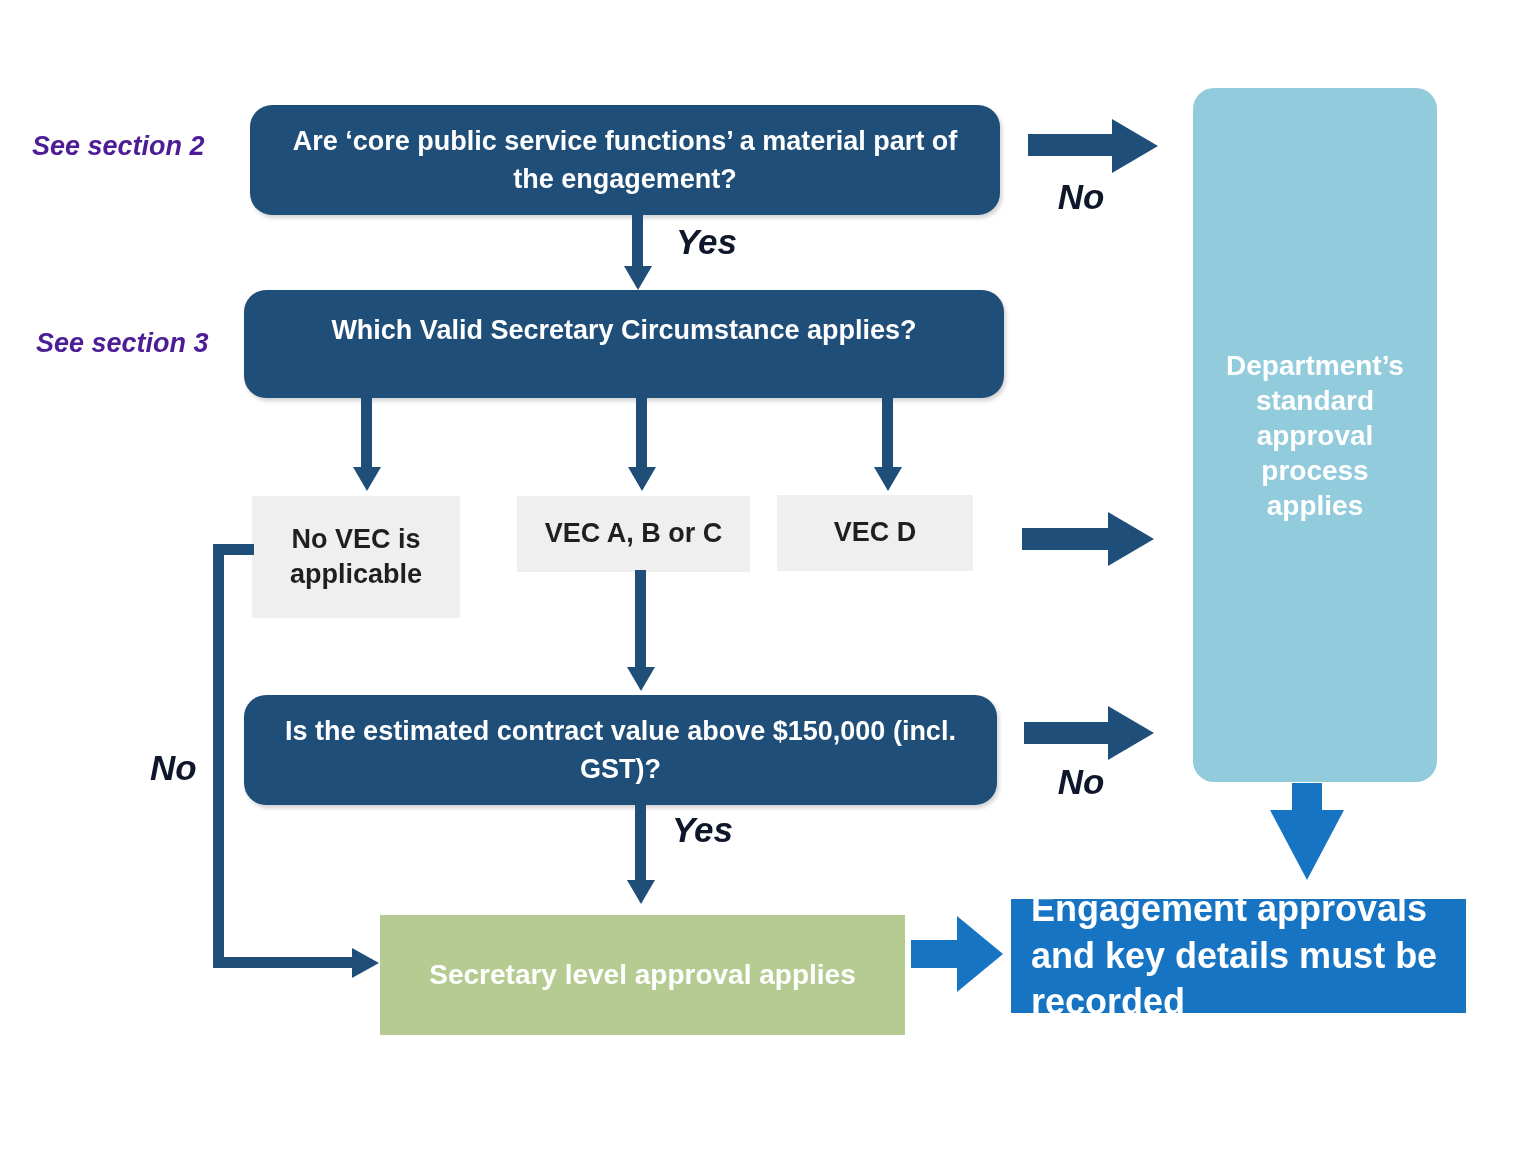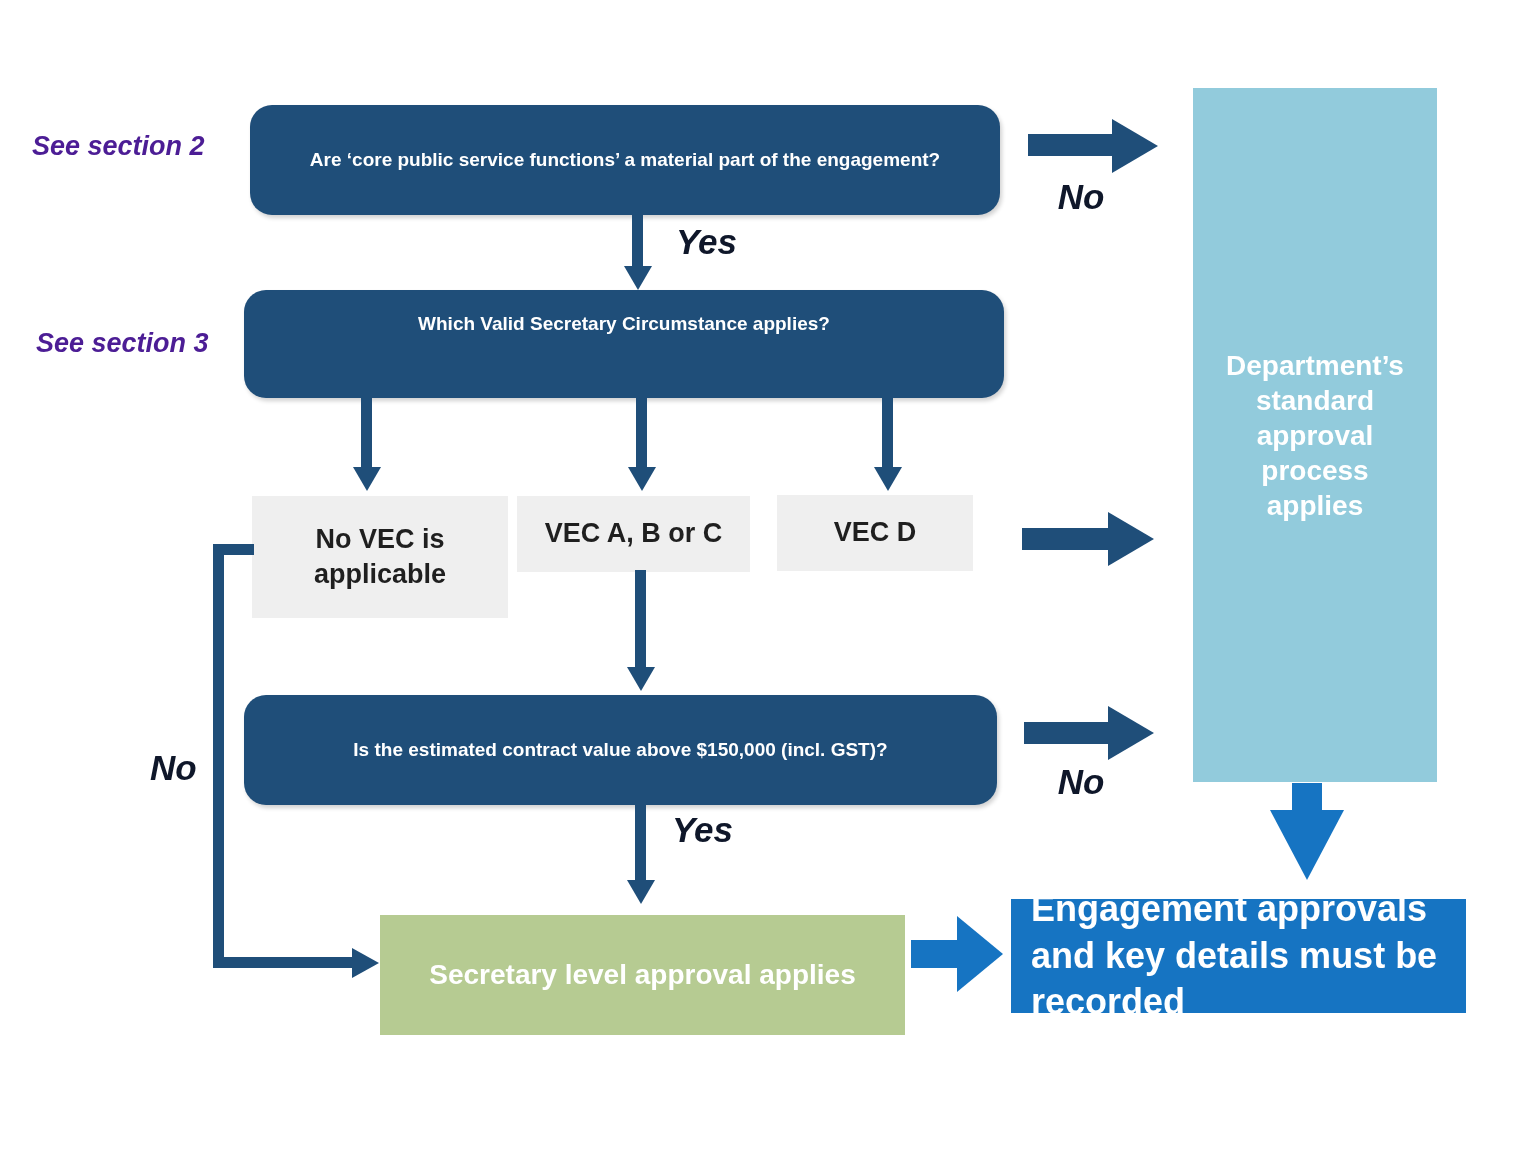--- a/index.html
+++ b/index.html
@@ -4,48 +4,48 @@
 <style>
   html,body{margin:0;padding:0;background:#ffffff;}
   .canvas{
     position:relative;width:1536px;height:1152px;background:#ffffff;overflow:hidden;
     font-family:"Liberation Sans", sans-serif;font-weight:bold;
   }
   
   .navy-box{
     position:absolute;background:#1f4e79;color:#ffffff;border-radius:22px;
     display:flex;align-items:center;justify-content:center;text-align:center;
-    font-size:19px;line-height:1.42;box-shadow:2px 3px 4px rgba(0,0,0,0.18);
+    font-size:27px;line-height:1.42;box-shadow:2px 3px 4px rgba(0,0,0,0.18);
   }
   .gray-box{
     position:absolute;background:#efefef;color:#1f1f1f;
     display:flex;align-items:center;justify-content:center;text-align:center;
     font-size:27px;line-height:1.3;
   }
   .side-label{position:absolute;color:#4c1d95;font-style:italic;font-size:27px;white-space:nowrap;}
   .edge-label{position:absolute;color:#0f172a;font-size:35px;white-space:nowrap;font-style:italic;}
   .seg{position:absolute;background:#1f4e79;}
   .head-down{position:absolute;width:0;height:0;border-left:14px solid transparent;border-right:14px solid transparent;border-top:24px solid #1f4e79;}
   .head-right{position:absolute;width:0;height:0;border-top:27px solid transparent;border-bottom:27px solid transparent;border-left:46px solid #1f4e79;}
   .blue-seg{position:absolute;background:#1674c2;}
   .blue-head-right{position:absolute;width:0;height:0;border-top:38px solid transparent;border-bottom:38px solid transparent;border-left:46px solid #1674c2;}
   .blue-head-down{position:absolute;width:0;height:0;border-left:37px solid transparent;border-right:37px solid transparent;border-top:70px solid #1674c2;}
   
   #see2{left:32px;top:131px;}
   #see3{left:36px;top:328px;}
   #q1{left:250px;top:105px;width:750px;height:110px;padding:0 38px;box-sizing:border-box;}
   #q2{left:244px;top:290px;width:760px;height:108px;align-items:flex-start;padding-top:21px;box-sizing:border-box;}
   #q3{left:244px;top:695px;width:753px;height:110px;padding:0 30px;box-sizing:border-box;}
-  #gray1{left:252px;top:496px;width:256px;height:122px;padding:0 30px;box-sizing:border-box;}
+  #gray1{left:252px;top:496px;width:208px;height:122px;padding:0 30px;box-sizing:border-box;}
   #gray2{left:517px;top:496px;width:233px;height:76px;}
   #gray3{left:777px;top:495px;width:196px;height:76px;}
   #lightblue{
     position:absolute;left:1193px;top:88px;width:244px;height:694px;background:#92cbdc;
     color:#ffffff;display:flex;align-items:center;justify-content:center;text-align:center;
-    font-size:28px;line-height:1.25;padding:0 26px;box-sizing:border-box;
+    font-size:28px;line-height:1.25;padding:0 26px;box-sizing:border-box;border-radius:21px;
   }
   #green{
     position:absolute;left:380px;top:915px;width:525px;height:120px;background:#b6cb92;
     color:#ffffff;display:flex;align-items:center;justify-content:center;text-align:center;
     font-size:28px;
   }
   #record{
     position:absolute;left:1011px;top:899px;width:455px;height:114px;background:#1674c2;
     color:#ffffff;display:flex;align-items:center;text-align:left;
     font-size:36px;line-height:1.3;padding:0 14px 0 20px;box-sizing:border-box;

